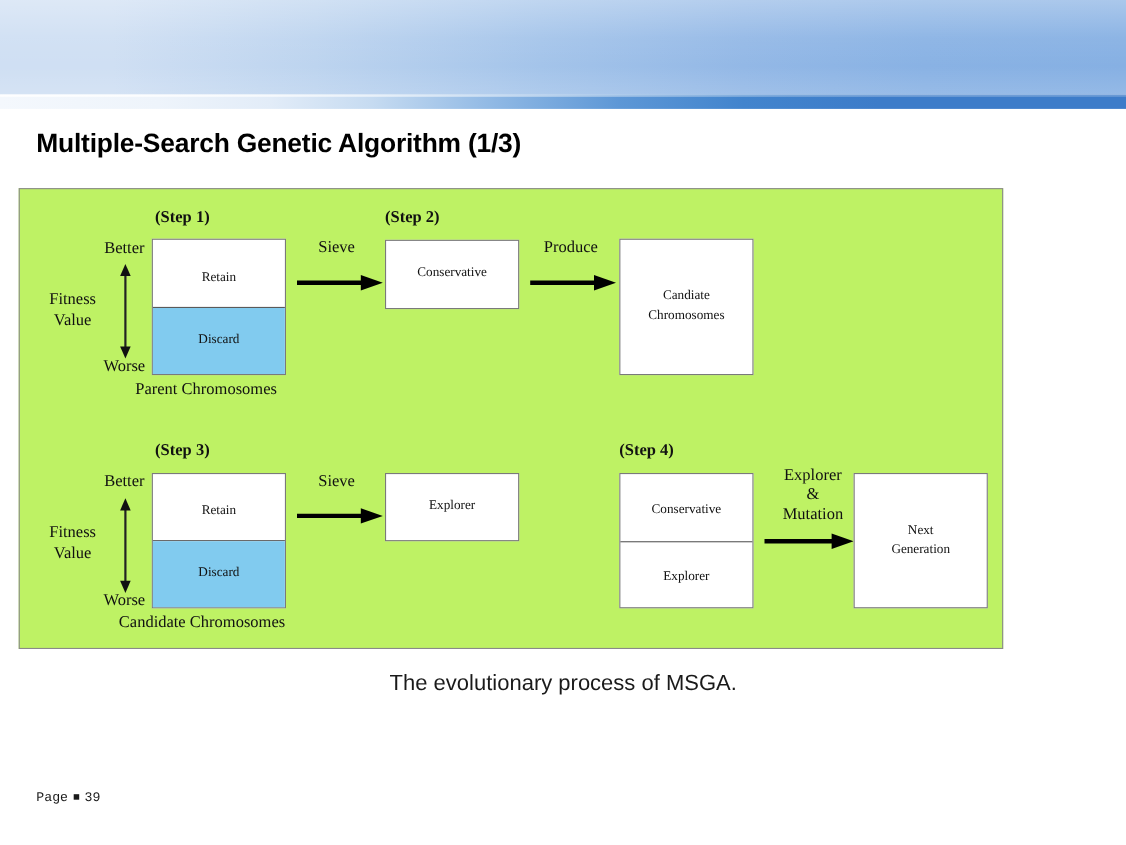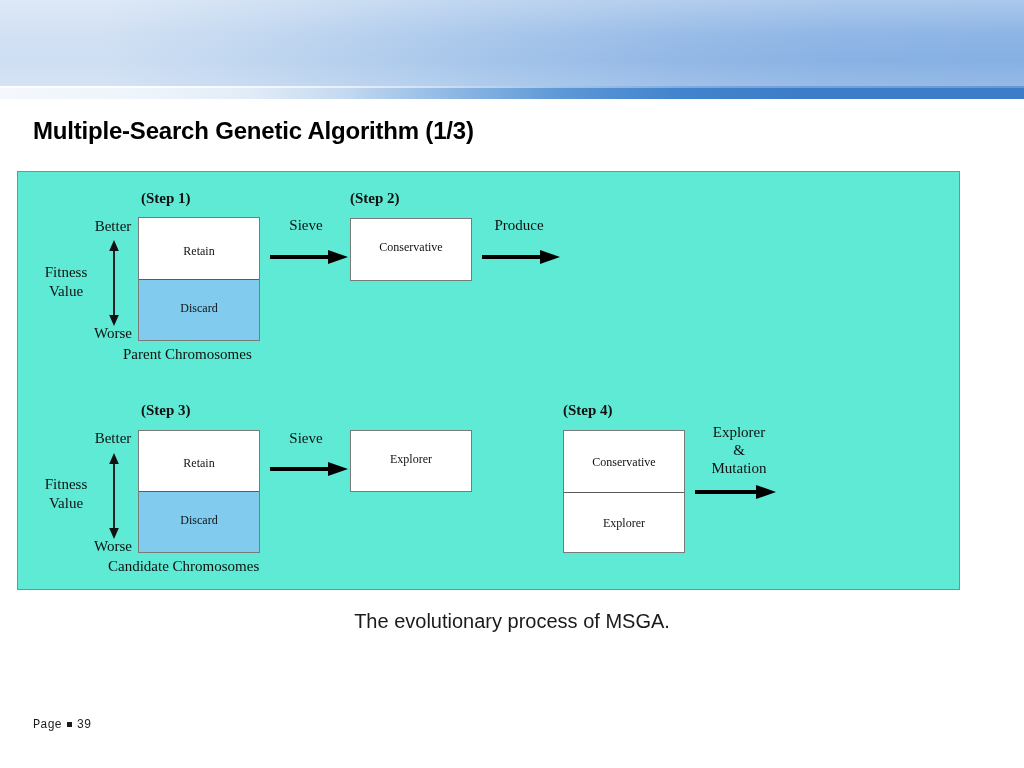--- a/index.html
+++ b/index.html
@@ -84,22 +84,21 @@
   }
 
   
   #figure-frame {
     position: absolute;
     left: 17px;
     top: 171px;
     width: 893px;
     height: 417px;
     border: 1px solid #8a8a8a;
-    background: #5eead4;
-    padding-left: 48px;
+    background: #bef264;
   }
   #figure-inner {
     position: absolute;
     left: 0; top: 0;
     width: 893px;
     height: 417px;
   }
 
   
   .dg {
@@ -239,20 +238,24 @@
     </div>
 
     <div class="dg step-label" style="left:332px; top:18px;">(Step 2)</div>
 
     <div class="edge-label" style="left:464px; top:45px; width:74px;">Produce</div>
     <svg class="arrow" style="left:464px; top:78px;" width="78" height="14">
       <line x1="0" y1="7" x2="62" y2="7" stroke="#000" stroke-width="4"></line>
       <polygon points="78,7 58,0 58,14" fill="#000"></polygon>
     </svg>
 
+    <div class="box" style="left:545px; top:45px; width:122px; height:124px;">
+      <div class="box-label" style="top:43px;">Candiate</div>
+      <div class="box-label" style="top:61px;">Chromosomes</div>
+    </div>
 
     <div class="dg step-label" style="left:123px; top:230px;">(Step 3)</div>
 
     <div class="axis-word" style="left:60px; top:258px; width:70px;">Better</div>
     <div class="axis-word" style="left:60px; top:366px; width:70px;">Worse</div>
     <div class="axis-word" style="left:10px; top:304px; width:76px;">Fitness</div>
     <div class="axis-word" style="left:10px; top:323px; width:76px;">Value</div>
     <svg class="arrow" style="left:88px; top:281px;" width="16" height="86">
       <line x1="8" y1="9" x2="8" y2="77" stroke="#222" stroke-width="2"></line>
       <polygon points="8,0 3.2,11 12.8,11" fill="#111"></polygon>
@@ -287,20 +290,24 @@
     </div>
 
     <div class="edge-label" style="left:673px; top:252px; width:96px;">Explorer</div>
     <div class="edge-label" style="left:673px; top:270px; width:96px;">&amp;</div>
     <div class="edge-label" style="left:673px; top:288px; width:96px;">Mutation</div>
     <svg class="arrow" style="left:677px; top:313px;" width="81" height="14">
       <line x1="0" y1="7" x2="65" y2="7" stroke="#000" stroke-width="4"></line>
       <polygon points="81,7 61,0 61,14" fill="#000"></polygon>
     </svg>
 
+    <div class="box" style="left:758px; top:258px; width:122px; height:123px;">
+      <div class="box-label" style="top:43px;">Next</div>
+      <div class="box-label" style="top:61px;">Generation</div>
+    </div>
 
   </div>
 </div>
 
 <div id="figure-caption">The evolutionary process of MSGA.</div>
 
 <div id="footer">
   <span>Page</span><span class="bullet"></span><span>39</span>
 </div>
 

